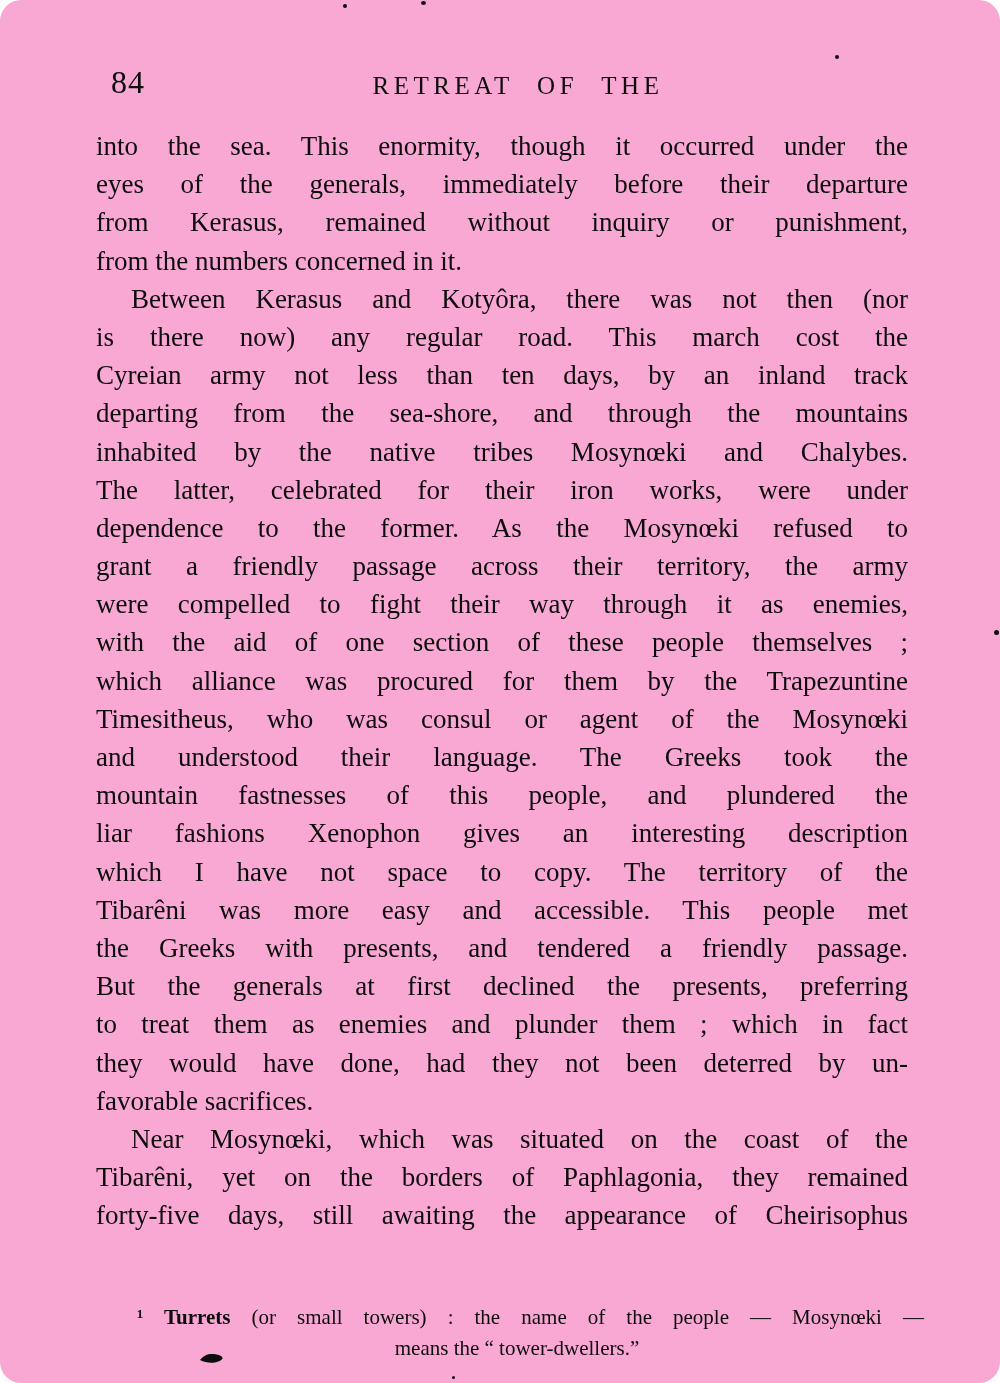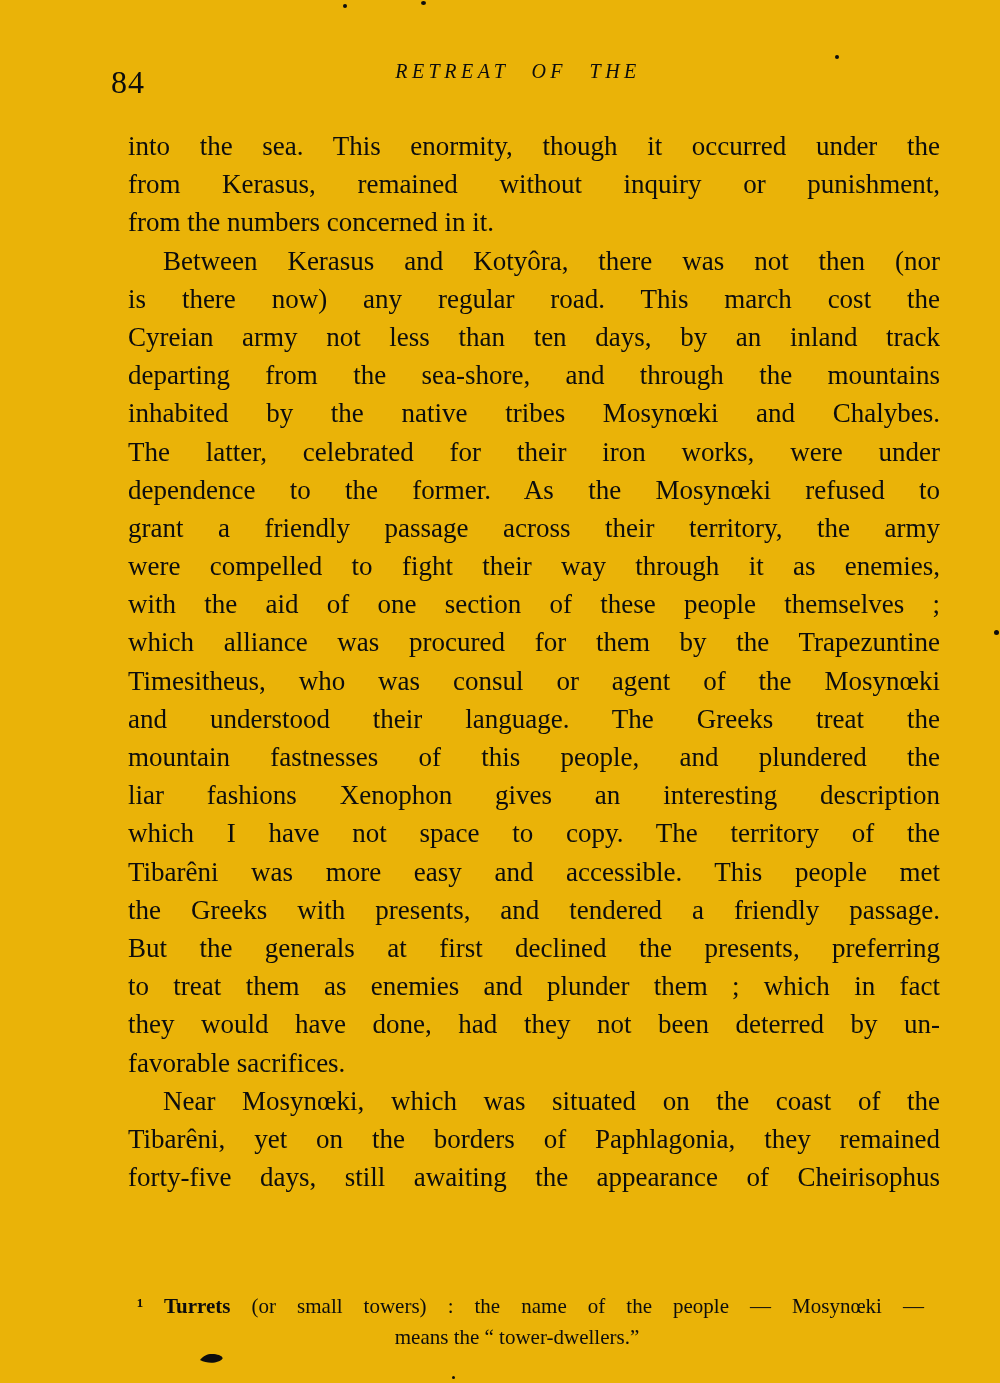--- a/index.html
+++ b/index.html
@@ -1,49 +1,49 @@
 <!DOCTYPE html>
 <html><head>
 <meta charset="utf-8">
 <style>
   html, body { margin: 0; padding: 0; background: #ffffff; }
   .page {
     position: relative;
     width: 1000px;
     height: 1383px;
-    background: #eab308;
+    background: #f9a8d4;
     overflow: hidden;
     color: #0d0d0d;
     font-family: "Liberation Serif", "DejaVu Serif", serif;
+    border-radius: 21px;
   }
 
   
   .pageno {
     position: absolute;
     left: 111px;
     top: 64px;
     font-size: 32px;
     letter-spacing: 1px;
   }
   .runtitle {
     position: absolute;
     left: 518px;
-    top: 60px;
+    top: 72px;
     transform: translateX(-50%);
-    font-style: italic;
-    font-size: 20px;
+    font-size: 25px;
     letter-spacing: 4.5px;
     word-spacing: 13px;
     white-space: nowrap;
   }
 
   
   .bodytext {
     position: absolute;
-    left: 128px;
+    left: 96px;
     top: 127px;
     width: 812px;
     font-size: 27px;
     line-height: 38.2px;
   }
   .bline {
     text-align: justify;
     text-align-last: justify;
     height: 38.2px;
     overflow: visible;
@@ -63,20 +63,21 @@
     left: 110px;
     top: 1291px;
     width: 814px;
     font-size: 21px;
     line-height: 31px;
   }
   .fline1 {
     text-align: justify;
     text-align-last: justify;
     text-indent: 27px;
+    margin-top: 11px;
   }
   .fline1 b { font-weight: bold; }
   .fline2 {
     text-align: center;
   }
 
   
   .speck {
     position: absolute;
     background: #0d0d0d;
@@ -94,35 +95,36 @@
 </head>
 <body>
 
 <div class="page">
 
   <div class="pageno">84</div>
   <div class="runtitle">RETREAT OF THE</div>
 
   <div class="bodytext">
     <div class="bline">into the sea.  This enormity, though it occurred under the</div>
+    <div class="bline">eyes of the generals, immediately before their departure</div>
     <div class="bline">from Kerasus, remained without inquiry or punishment,</div>
     <div class="bline parend">from the numbers concerned in it.</div>
     <div class="bline indent">Between Kerasus and Kotyôra, there was not then (nor</div>
     <div class="bline">is there now) any regular road.  This march cost the</div>
     <div class="bline">Cyreian army not less than ten days, by an inland track</div>
     <div class="bline">departing from the sea-shore, and through the mountains</div>
     <div class="bline">inhabited by the native tribes Mosynœki and Chalybes.</div>
     <div class="bline">The latter, celebrated for their iron works, were under</div>
     <div class="bline">dependence to the former.  As the Mosynœki refused to</div>
     <div class="bline">grant a friendly passage across their territory, the army</div>
     <div class="bline">were compelled to fight their way through it as enemies,</div>
     <div class="bline">with the aid of one section of these people themselves ;</div>
     <div class="bline">which alliance was procured for them by the Trapezuntine</div>
     <div class="bline">Timesitheus, who was consul or agent of the Mosynœki</div>
-    <div class="bline">and understood their language.  The Greeks treat the</div>
+    <div class="bline">and understood their language.  The Greeks took the</div>
     <div class="bline">mountain fastnesses of this people, and plundered the</div>
     <div class="bline">liar fashions Xenophon gives an interesting description</div>
     <div class="bline">which I have not space to copy.  The territory of the</div>
     <div class="bline">Tibarêni was more easy and accessible.  This people met</div>
     <div class="bline">the Greeks with presents, and tendered a friendly passage.</div>
     <div class="bline">But the generals at first declined the presents, preferring</div>
     <div class="bline">to treat them as enemies and plunder them ; which in fact</div>
     <div class="bline">they would have done, had they not been deterred by un-</div>
     <div class="bline parend">favorable sacrifices.</div>
     <div class="bline indent">Near Mosynœki, which was situated on the coast of the</div>

